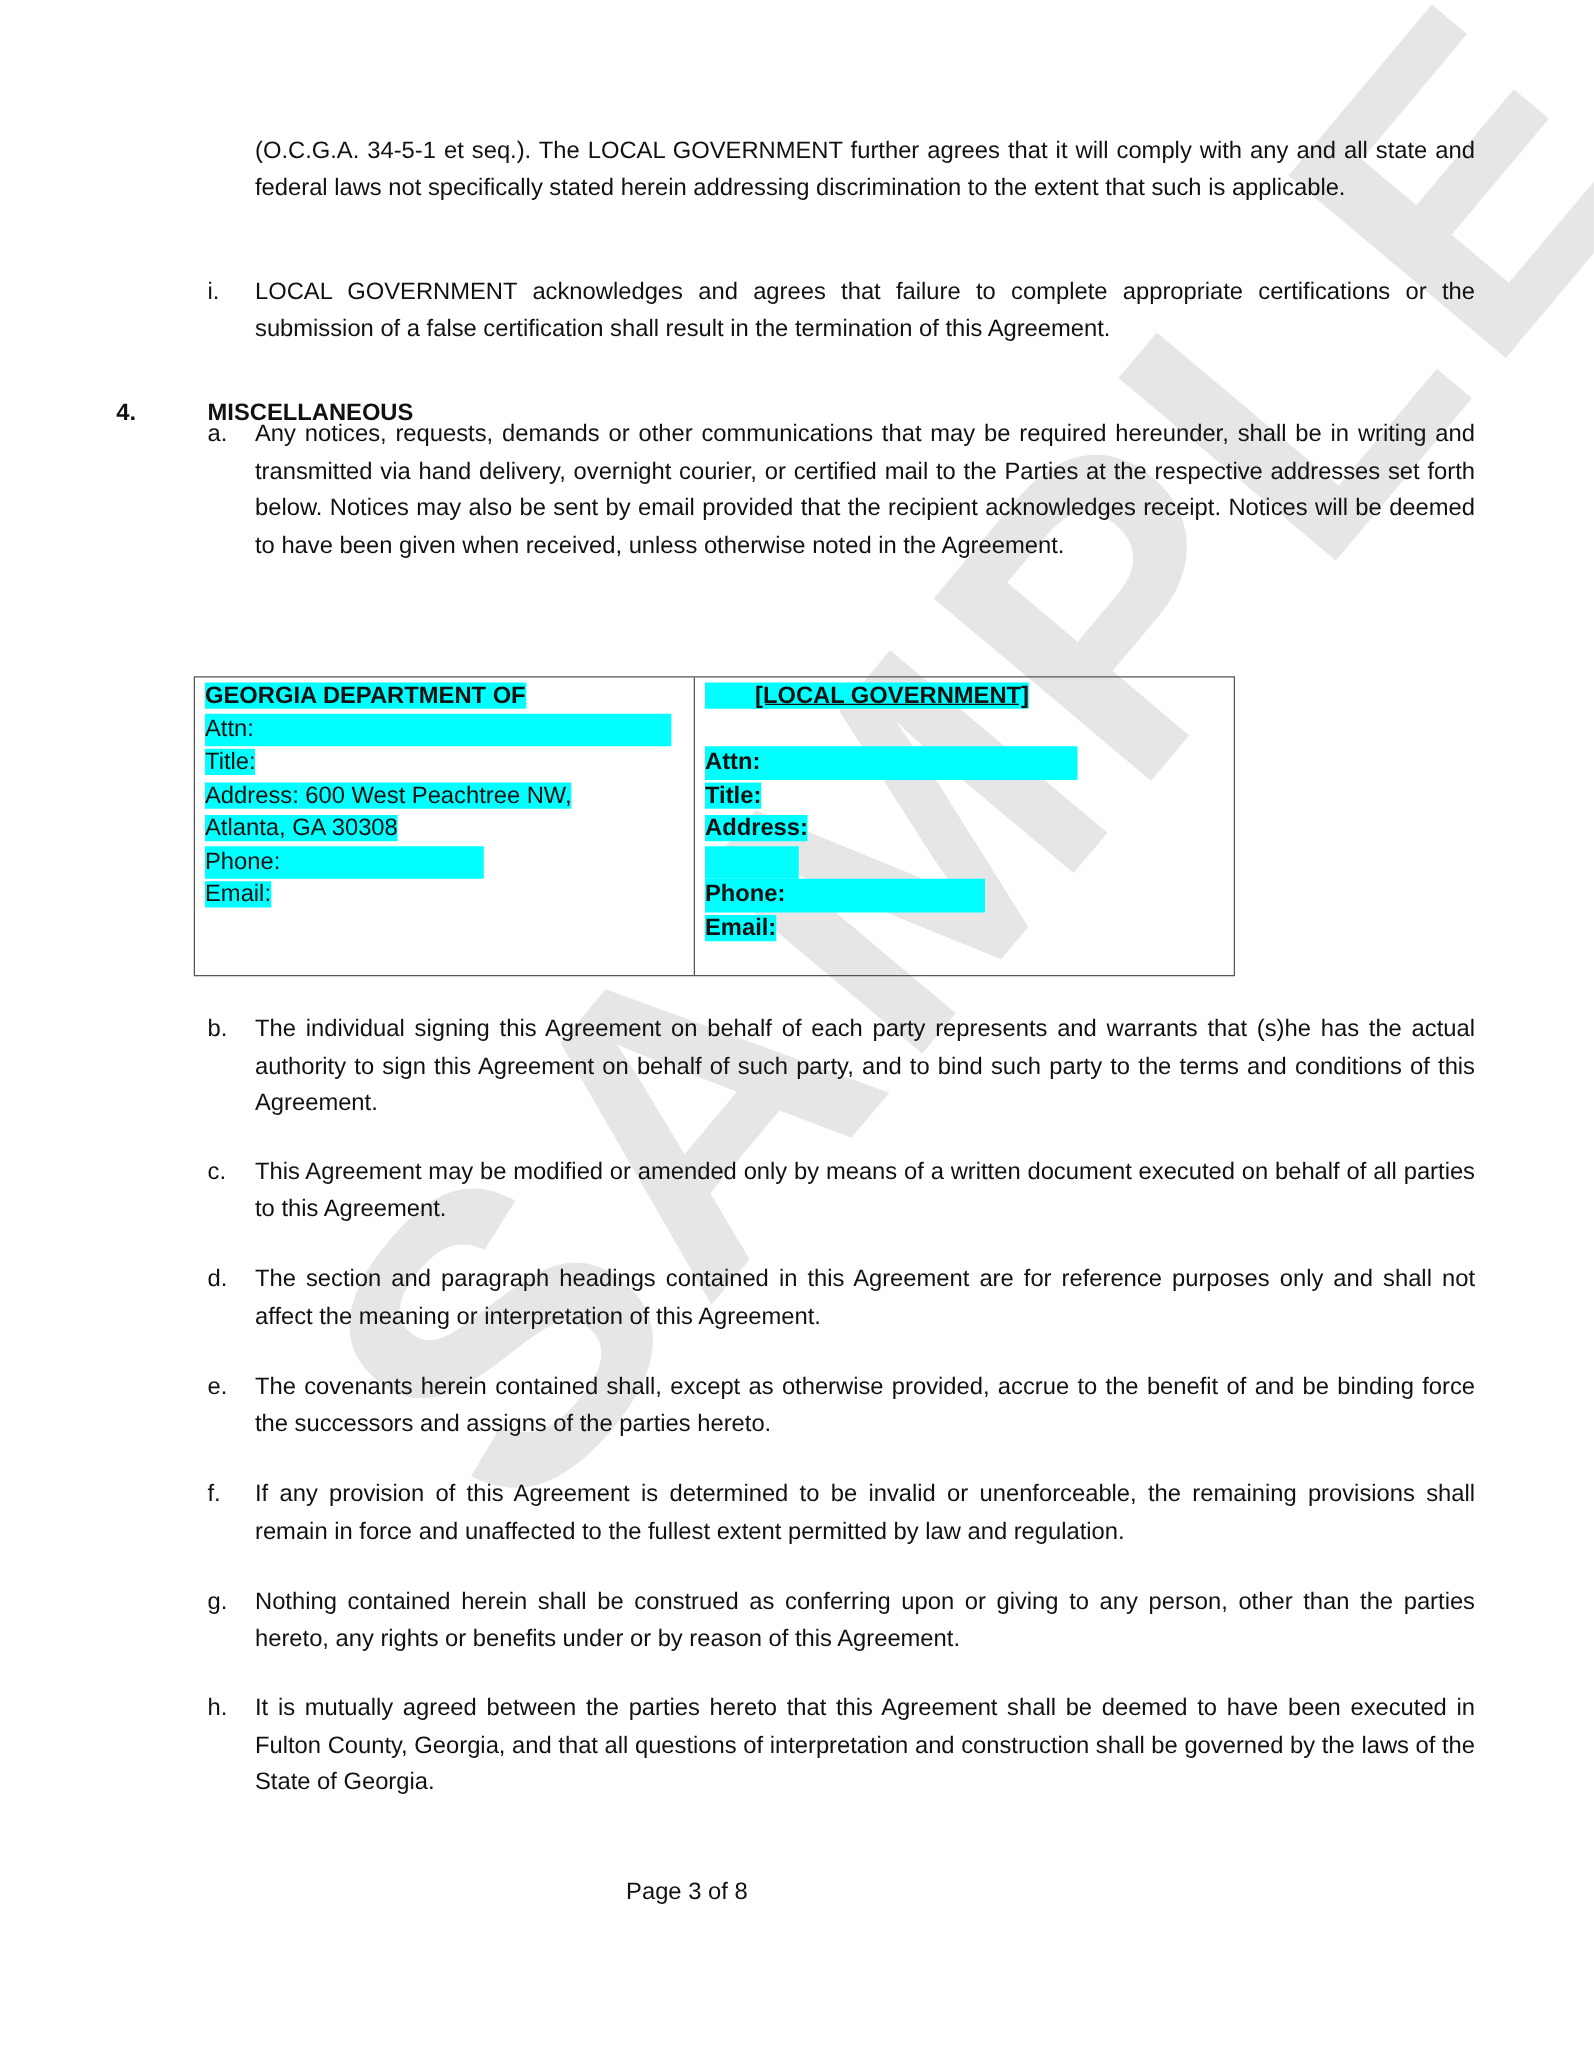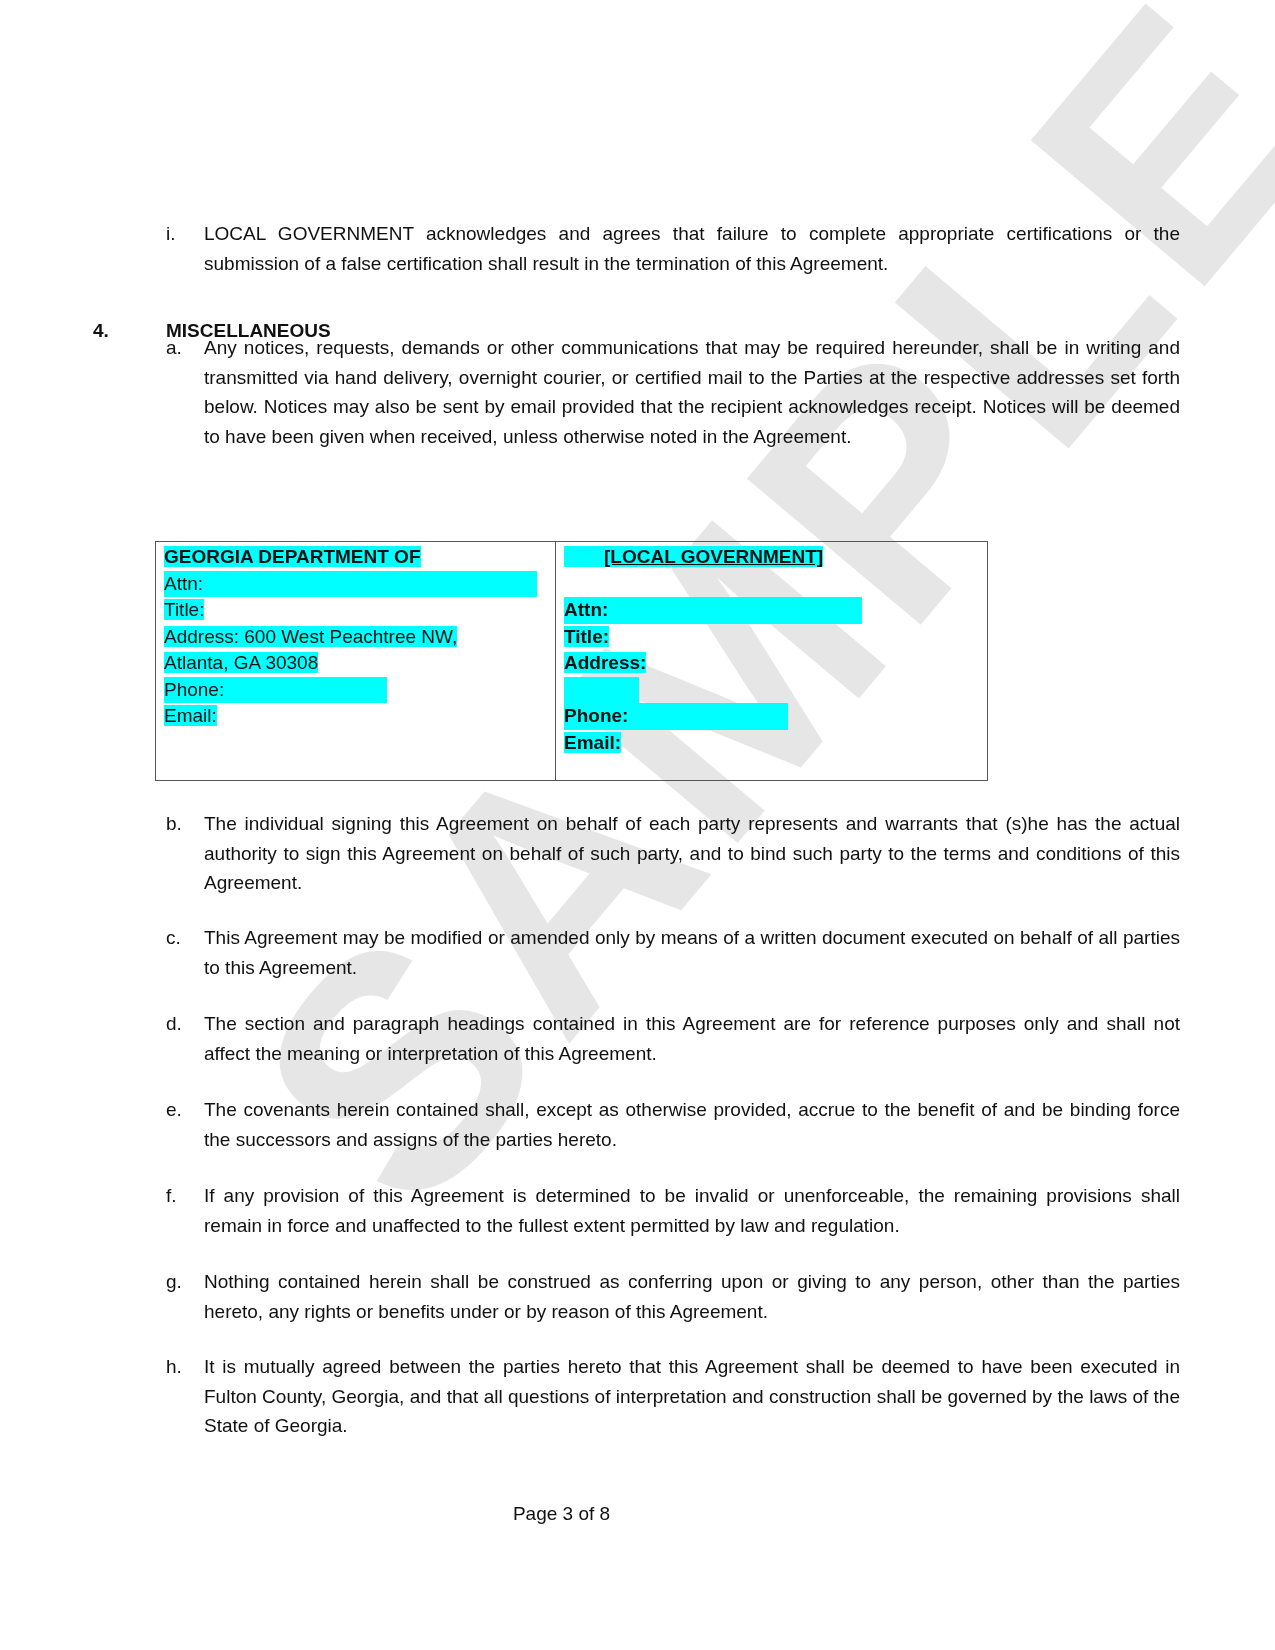--- a/index.html
+++ b/index.html
@@ -21,29 +21,30 @@
                line-height: 29px; }
   .table { position: absolute; left: 155px; top: 541px; width: 833px; height: 240px;
            border: 1.5px solid #555; display: flex; box-sizing: border-box; }
   .cell { position: relative; height: 100%; box-sizing: border-box; padding: 2px 8px; }
   .cell.left { width: 400px; border-right: 1.5px solid #555; }
   .cell.right { flex: 1; }
   .ln { display: block; font-size: 19px; line-height: 26.5px; white-space: nowrap; }
   .hl { background: #00ffff; }
   .b { font-weight: bold; }
   .u { text-decoration: underline; padding-left: 40px; }
-  .footer { position: absolute; left: 0; width: 1099px; top: 1503px; text-align: center; font-size: 19px; padding-left: 12px; }
+  .footer { position: absolute; left: 0; width: 1099px; top: 1503px; text-align: center; font-size: 19px; }
 </style>
 </head>
 <body>
 
 <div class="watermark">SAMPLE</div>
 
 <div class="page">
 
+  <div class="p para-cont">(O.C.G.A. 34-5-1 et seq.).  The LOCAL GOVERNMENT further agrees that it will comply with any and all state and federal laws not specifically stated herein addressing discrimination to the extent that such is applicable.</div>
 
   <div class="item" style="top:219px;">
     <span class="marker">i.</span>
     <span class="txt">LOCAL GOVERNMENT acknowledges and agrees that failure to complete appropriate certifications or the submission of a false certification shall result in the termination of this Agreement.</span>
   </div>
 
   <div class="sec-num">4.</div>
   <div class="sec-title">MISCELLANEOUS</div>
 
   <div class="item" style="top:333px;">

